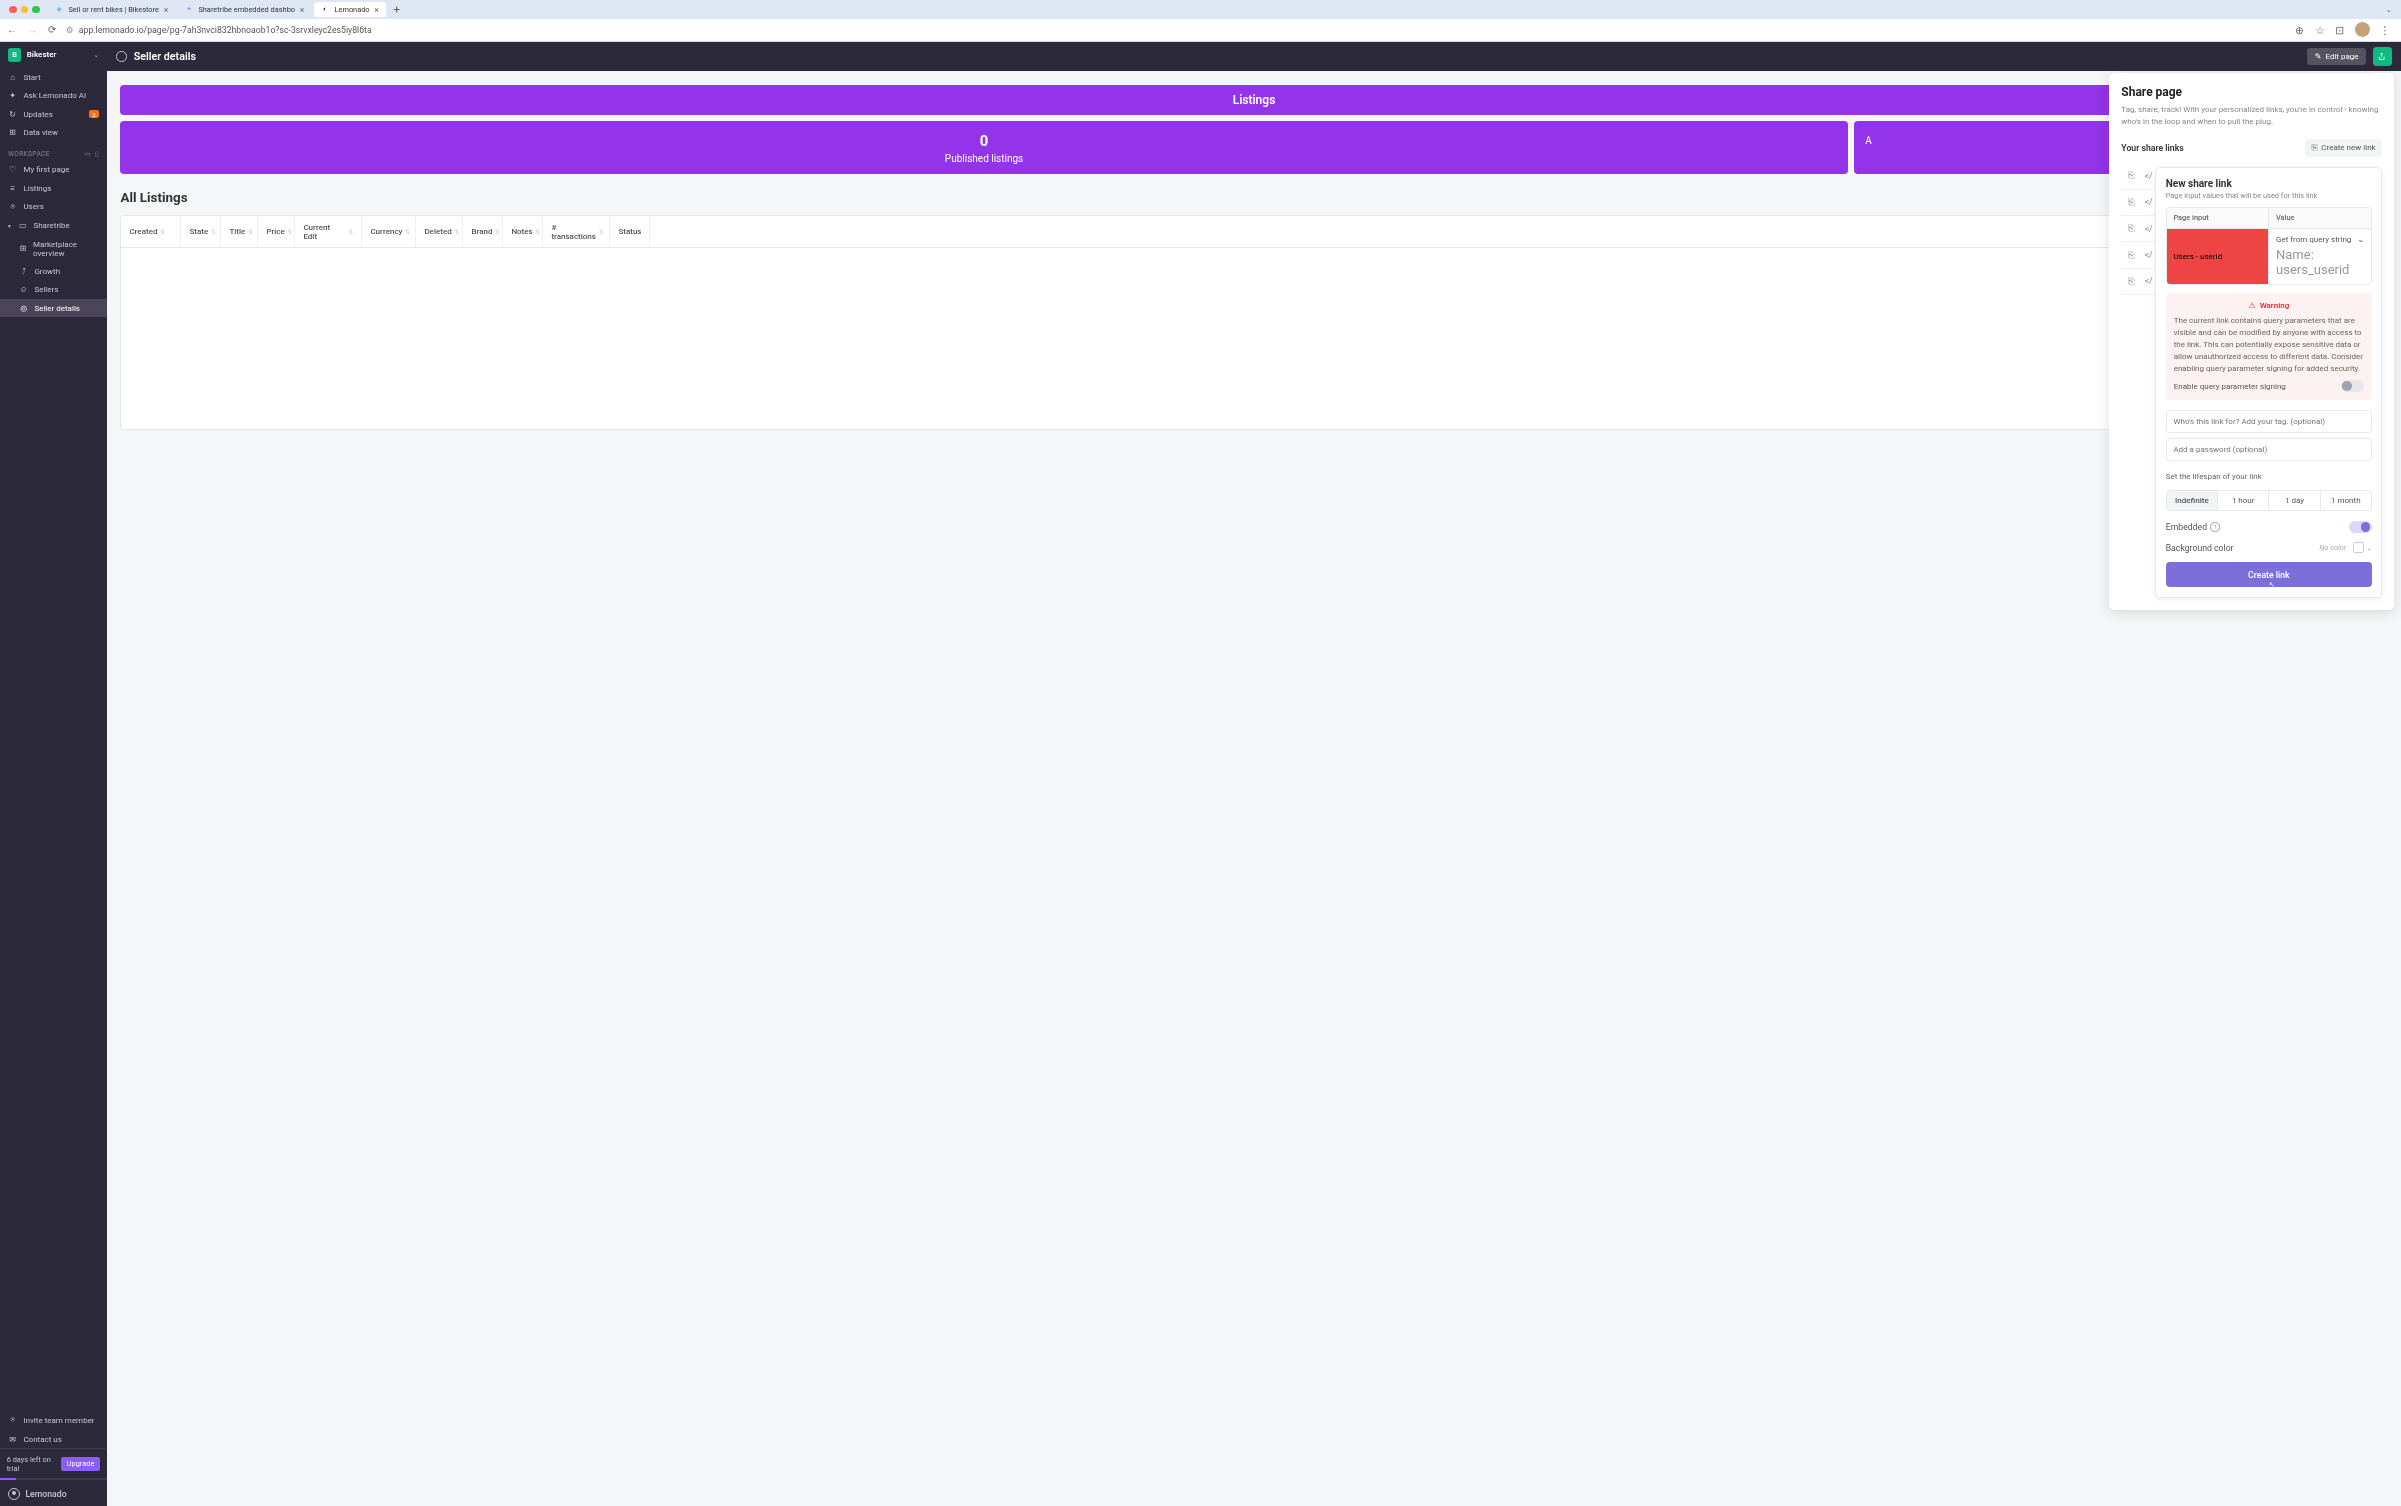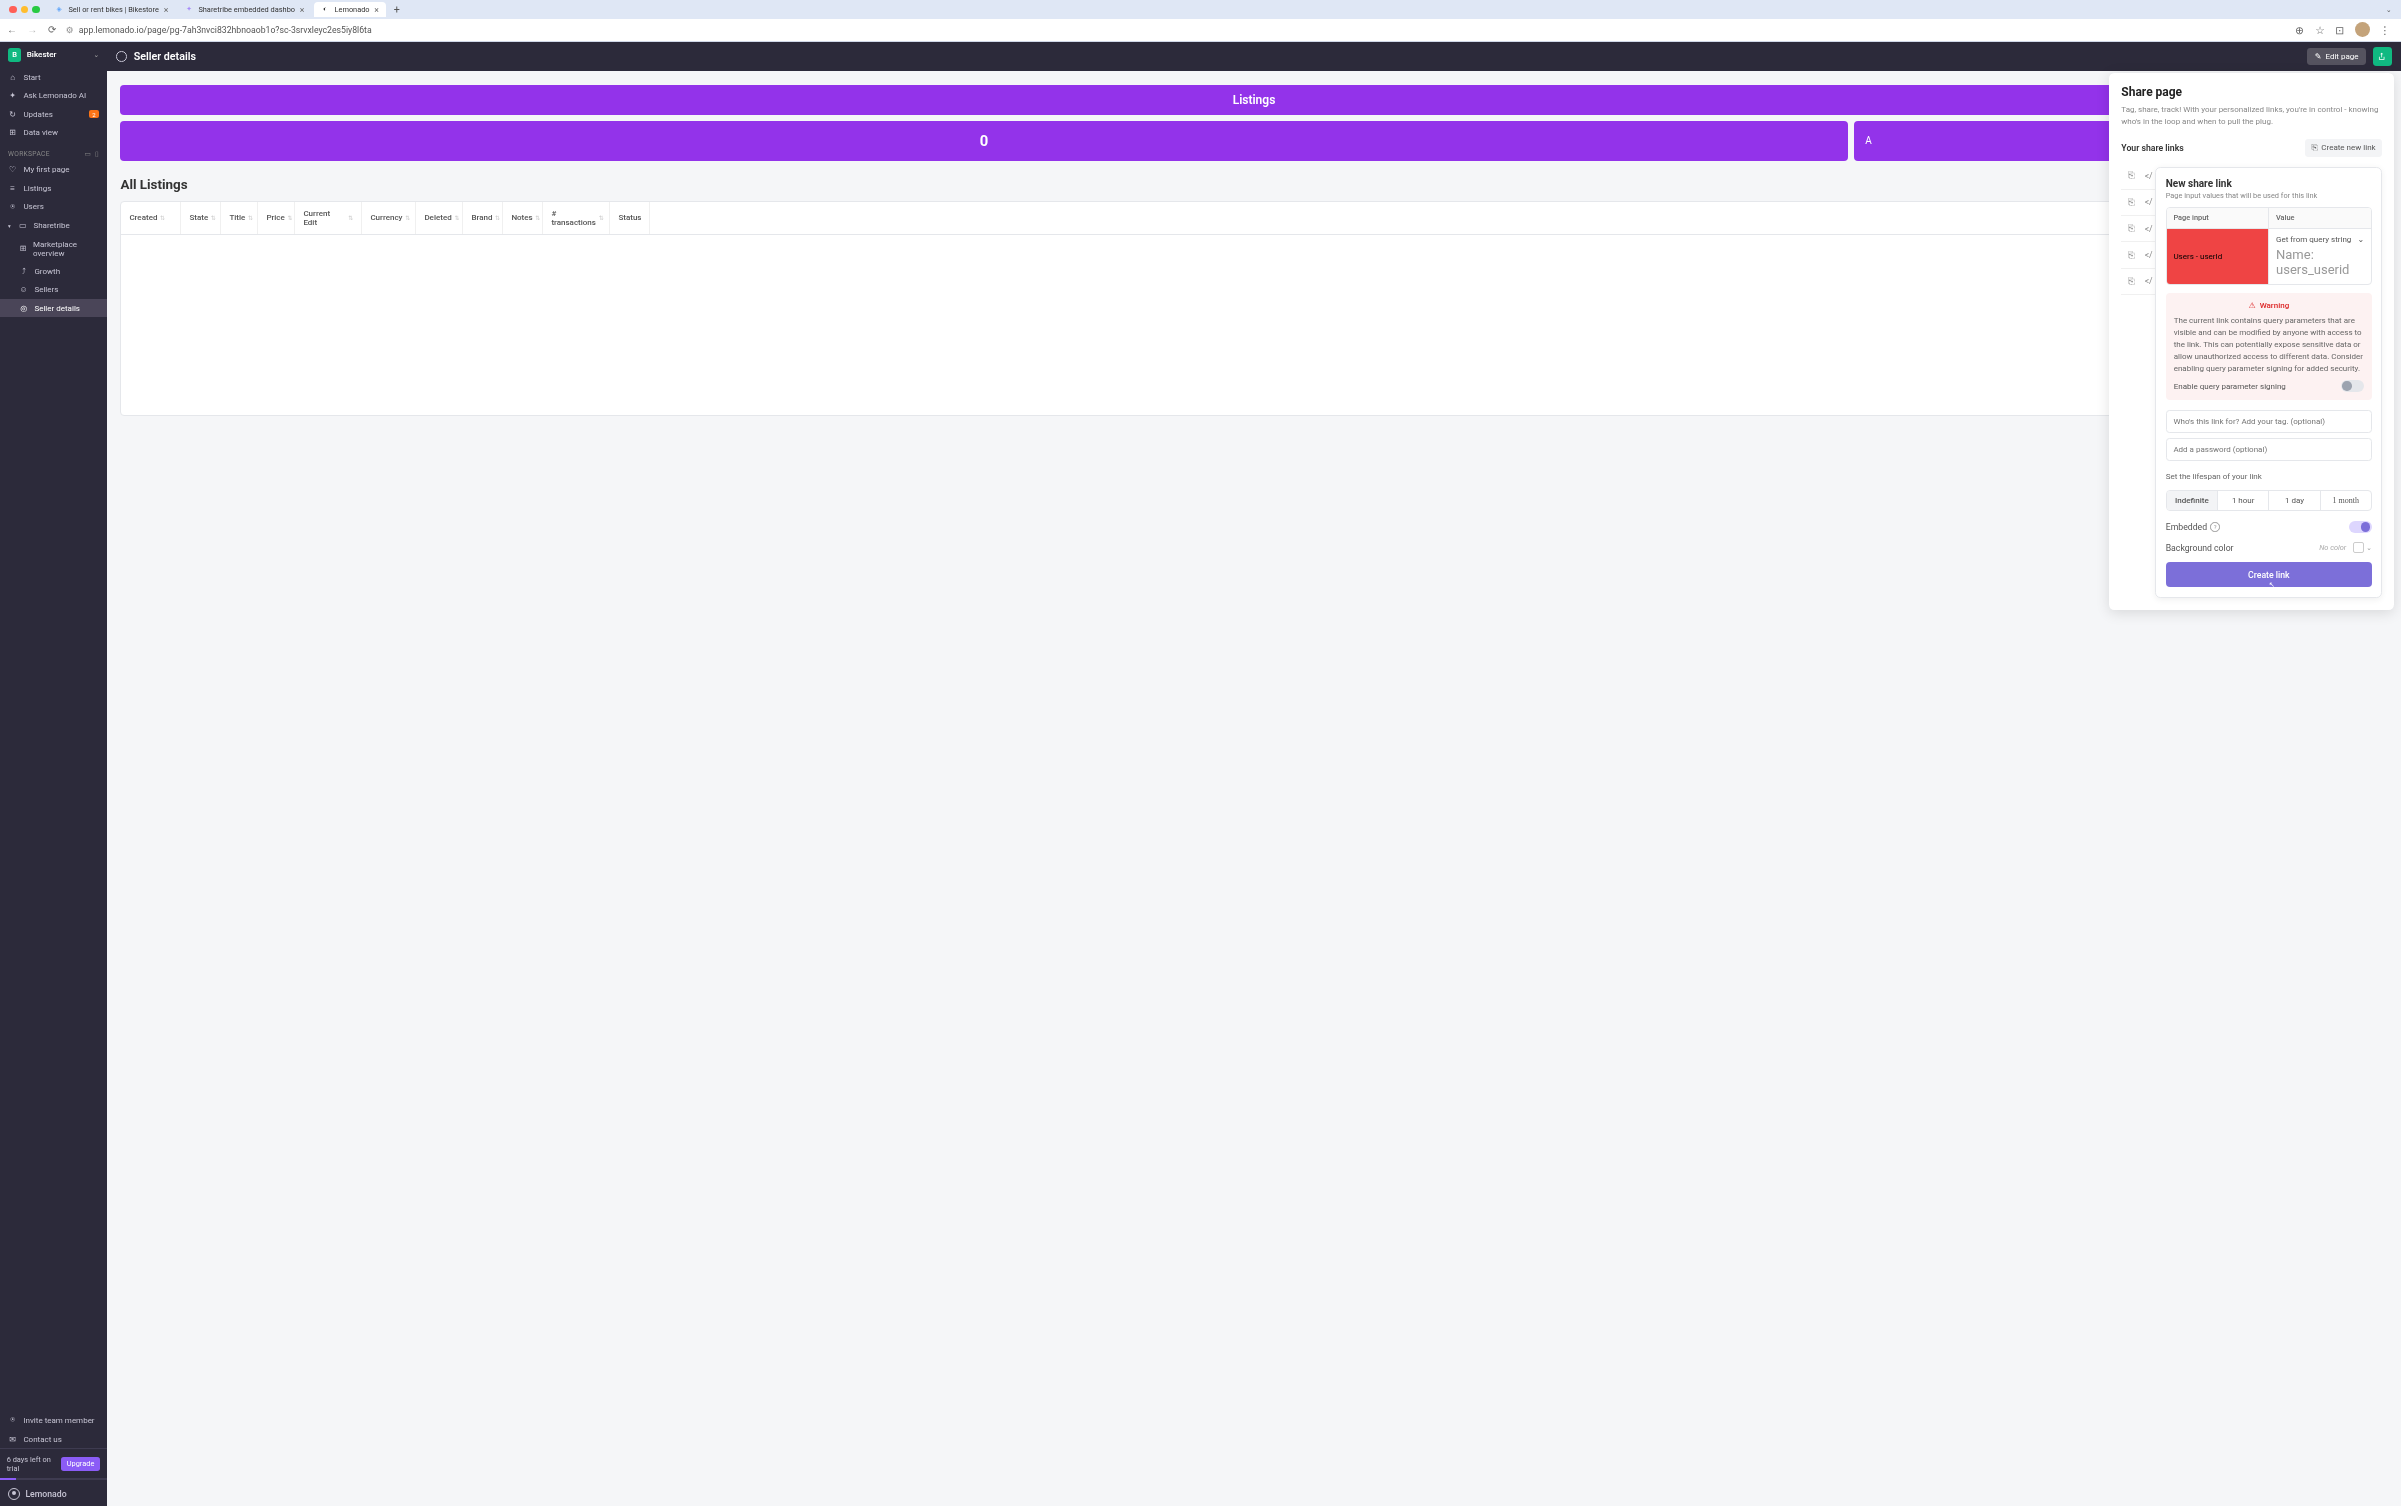--- a/index.html
+++ b/index.html
@@ -103,21 +103,21 @@
 .signing-row { display: flex; justify-content: space-between; align-items: center; }
 .signing-label { font-size: 8px; color: #555; }
 .toggle { width: 23px; height: 12px; background: #e5e7eb; border-radius: 6.7px; position: relative; cursor: pointer; }
 .toggle-knob { width: 9.4px; height: 9.4px; background: #9ca3af; border-radius: 50%; position: absolute; top: 1.3px; left: 1.3px; transition: 0.2s; }
 .toggle.on { background: #ddd6fe; }
 .toggle.on .toggle-knob { left: 12px; background: #7c6fd9; }
 .text-input { width: 100%; border: 0.7px solid #e5e7eb; border-radius: 3.4px; padding: 6px 6.7px; font-size: 8px; color: #555; margin-bottom: 5.4px; }
 .lifespan-label { font-size: 8px; color: #666; margin: 5.4px 0 4px; }
 .lifespan-row { display: flex; border: 0.7px solid #e5e7eb; border-radius: 4px; overflow: hidden; margin-bottom: 9.4px; margin-top: 9px; }
 .lifespan-opt { flex: 1; text-align: center; padding: 5.4px 2.7px; font-size: 8px; color: #555; cursor: pointer; border-right: 0.7px solid #e5e7eb; }
-.lifespan-opt:last-child { border-right: none; font-family: Liberation Serif, serif; }
+.lifespan-opt:last-child { border-right: none; }
 .lifespan-opt.active { background: #f3f4f6; font-weight: 500; }
 .embedded-row, .bgcolor-row { display: flex; justify-content: space-between; align-items: center; margin-bottom: 9.4px; }
 .row-label { font-size: 8.7px; color: #555; display: flex; align-items: center; gap: 3.4px; }
 .help-icon { width: 9.4px; height: 9.4px; border: 0.7px solid #999; border-radius: 50%; display: inline-flex; align-items: center; justify-content: center; font-size: 6px; color: #999; }
 .nocolor { font-size: 7.4px; color: #aaa; font-style: italic; margin-right: 4px; }
 .color-swatch { width: 10.7px; height: 10.7px; border: 0.7px solid #ccc; border-radius: 2px; }
 .create-link-btn { width: 100%; background: #7c6fd9; color: #fff; border: none; padding: 7.4px; border-radius: 4px; font-size: 8.7px; font-weight: 500; cursor: pointer; position: relative; }
 .cursor-pointer { position: absolute; left: 50%; top: 70%; font-size: 7.4px; color: #fff; }
 
 .links-list-wrap { position: relative; }
@@ -273,20 +273,21 @@
             <path d="M12 2L8 6h3v8h2V6h3L12 2zm-7 18h14v-8h-2v6H7v-6H5v8z"></path>
           </svg>
       </div>
     </div>
 
     <div class="content">
       <div class="listings-banner">Listings</div>
       <div class="stats-row">
         <div class="stat-card">
           <div class="stat-value">0</div>
+          <div class="stat-label">Published listings</div>
         </div>
         <div class="stat-card" style="flex:0.3">
           <div class="stat-value"></div>
           <div class="stat-label" style="text-align:left">A</div>
         </div>
       </div>
       <div class="section-heading">All Listings</div>
       <div class="listings-table">
         <div class="table-header-row">
           <div class="table-header-cell" style="width:60px">

